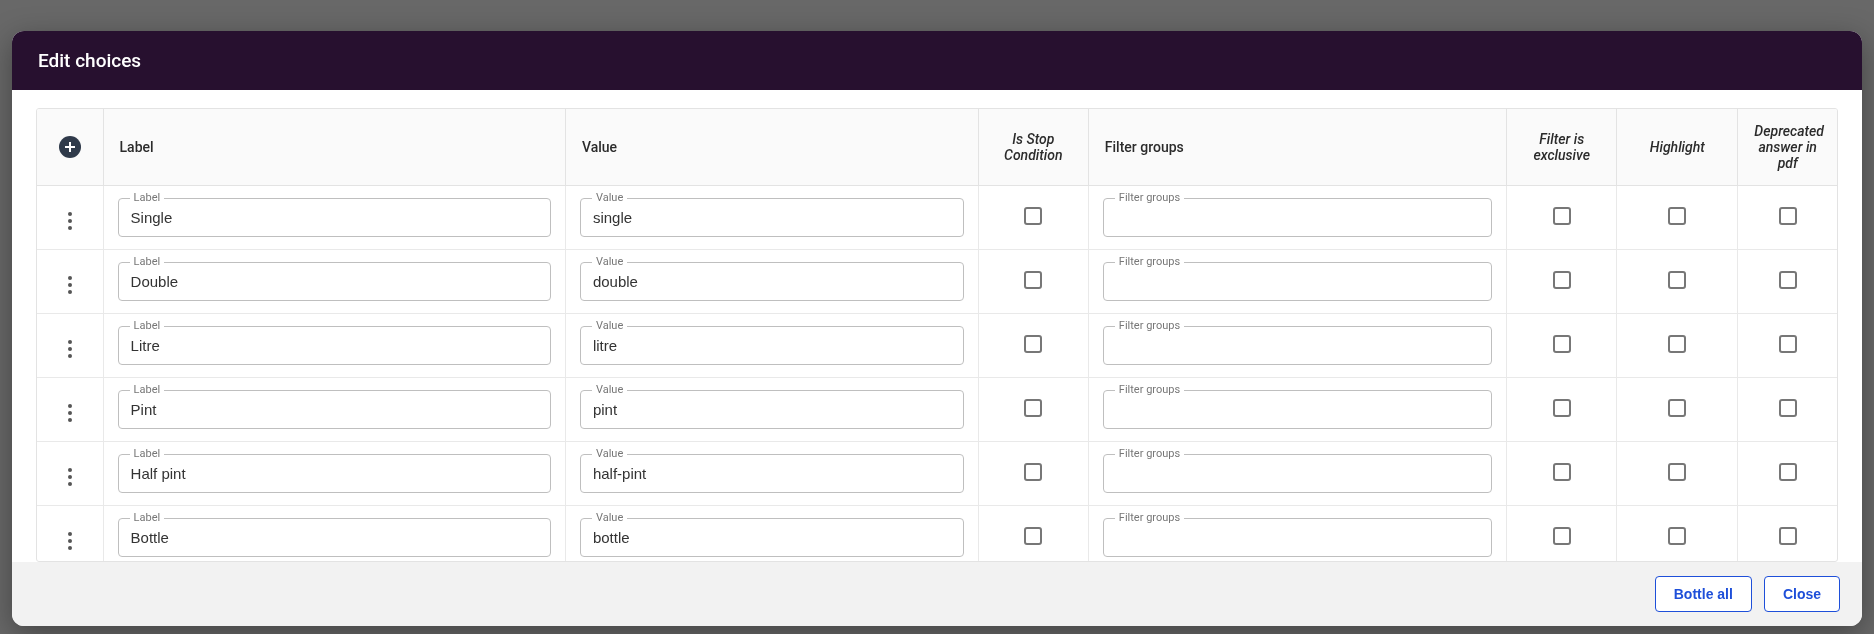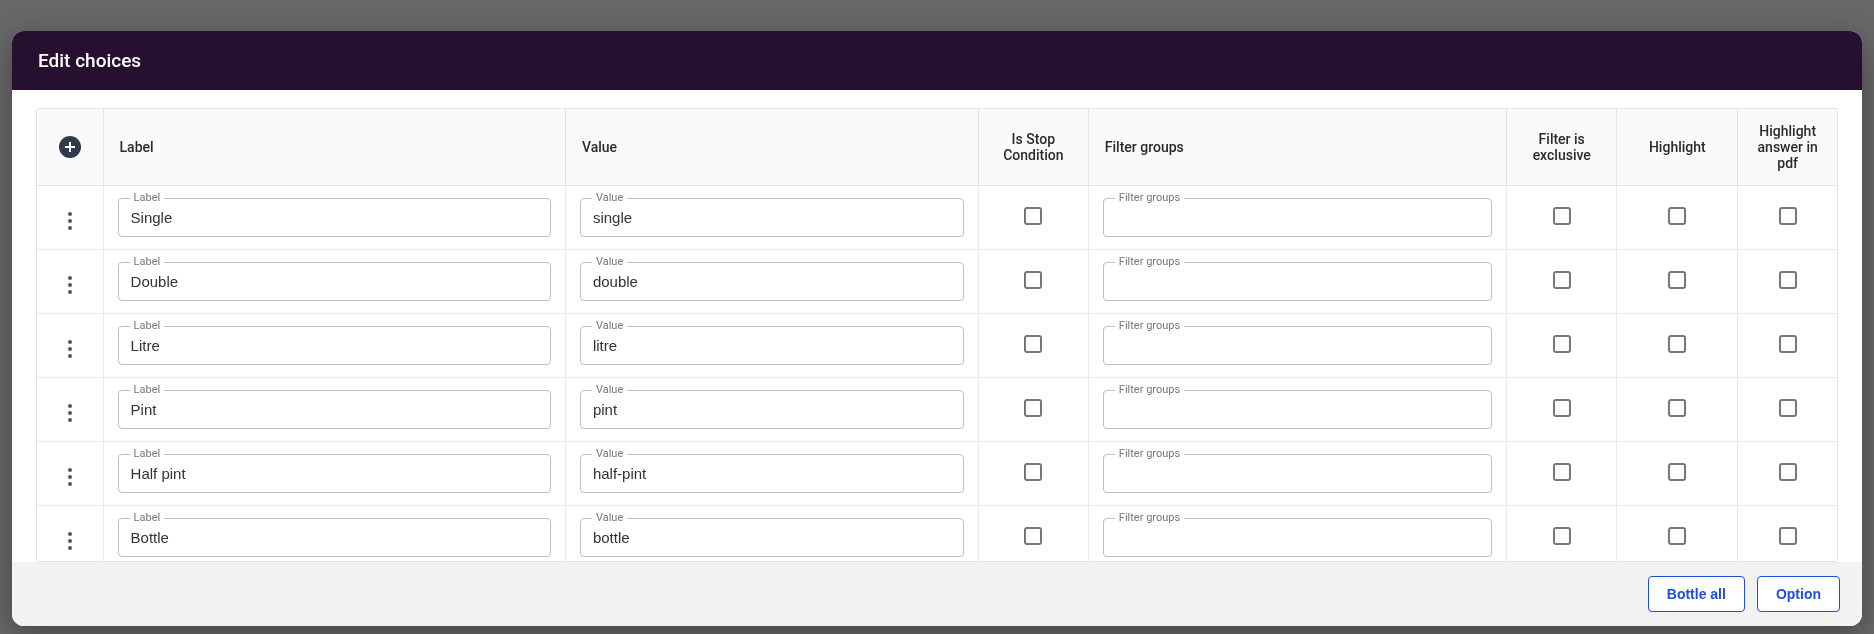--- a/index.html
+++ b/index.html
@@ -81,21 +81,21 @@
     tbody td:last-child { border-right: none; }
     tbody tr:last-child td { border-bottom: none; }
     .col-handle { width: 60px; text-align: center; }
     .col-label { width: 420px; }
     .col-value { width: 375px; }
     .col-stop { width: 100px; text-align: center; }
     .col-filter { width: 380px; }
     .col-excl { width: 100px; text-align: center; }
     .col-depr { width: 110px; text-align: center; }
     .col-high { width: 90px; text-align: center; }
-    th.centered { text-align: center; }
+    th.centered { text-align: center; font-style: italic; }
 
     .add-btn {
       width: 22px;
       height: 22px;
       border-radius: 50%;
       background: #2f3a4a;
       display: inline-flex;
       align-items: center;
       justify-content: center;
       cursor: pointer;
@@ -204,21 +204,21 @@
                     <rect x="1" y="5" width="10" height="2"></rect>
                   </svg>
               </span>
             </th>
             <th>Label</th>
             <th>Value</th>
             <th class="centered">Is Stop Condition</th>
             <th>Filter groups</th>
             <th class="centered">Filter is exclusive</th>
             <th class="centered">Highlight</th>
-            <th class="centered">Highlight answer in pdf</th>
+            <th class="centered">Deprecated answer in pdf</th>
           </tr>
         </thead>
         <tbody id="rows-body">
         <tr>
               <td style="text-align: center;"><span class="drag-dots">
                   <span></span>
                   <span></span>
                   <span></span>
                 </span></td>
               <td>
@@ -335,15 +335,15 @@
               <td style="text-align: center;"><span class="chk"></span></td>
               <td style="text-align: center;"><span class="chk"></span></td>
             </tr>
           </tbody>
       </table>
     </div>
   </div>
 
   <div class="dialog-footer">
     <button class="btn">Bottle all</button>
-    <button class="btn">Option</button>
+    <button class="btn">Close</button>
   </div>
 </div>
 
 </body></html>

